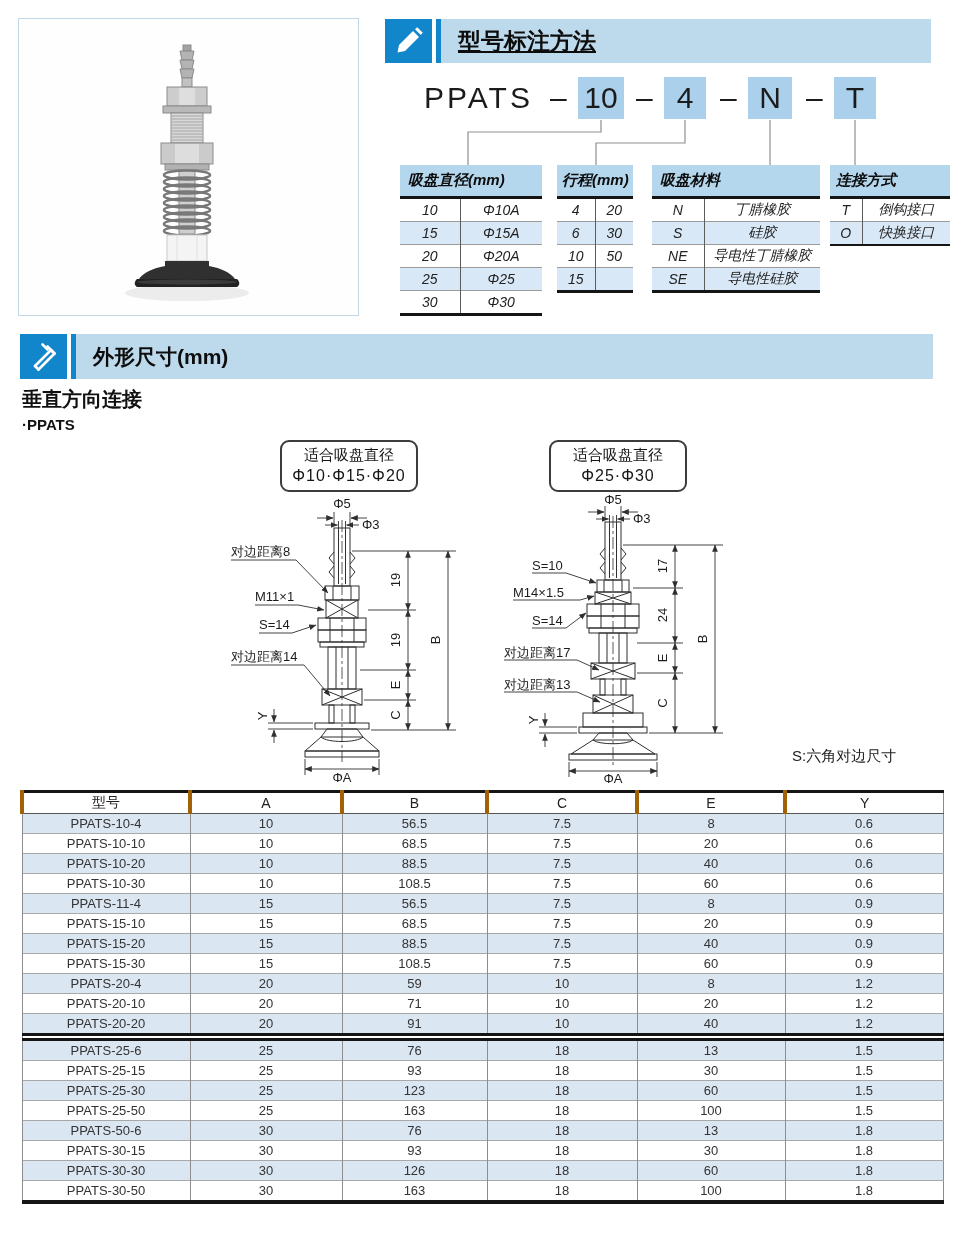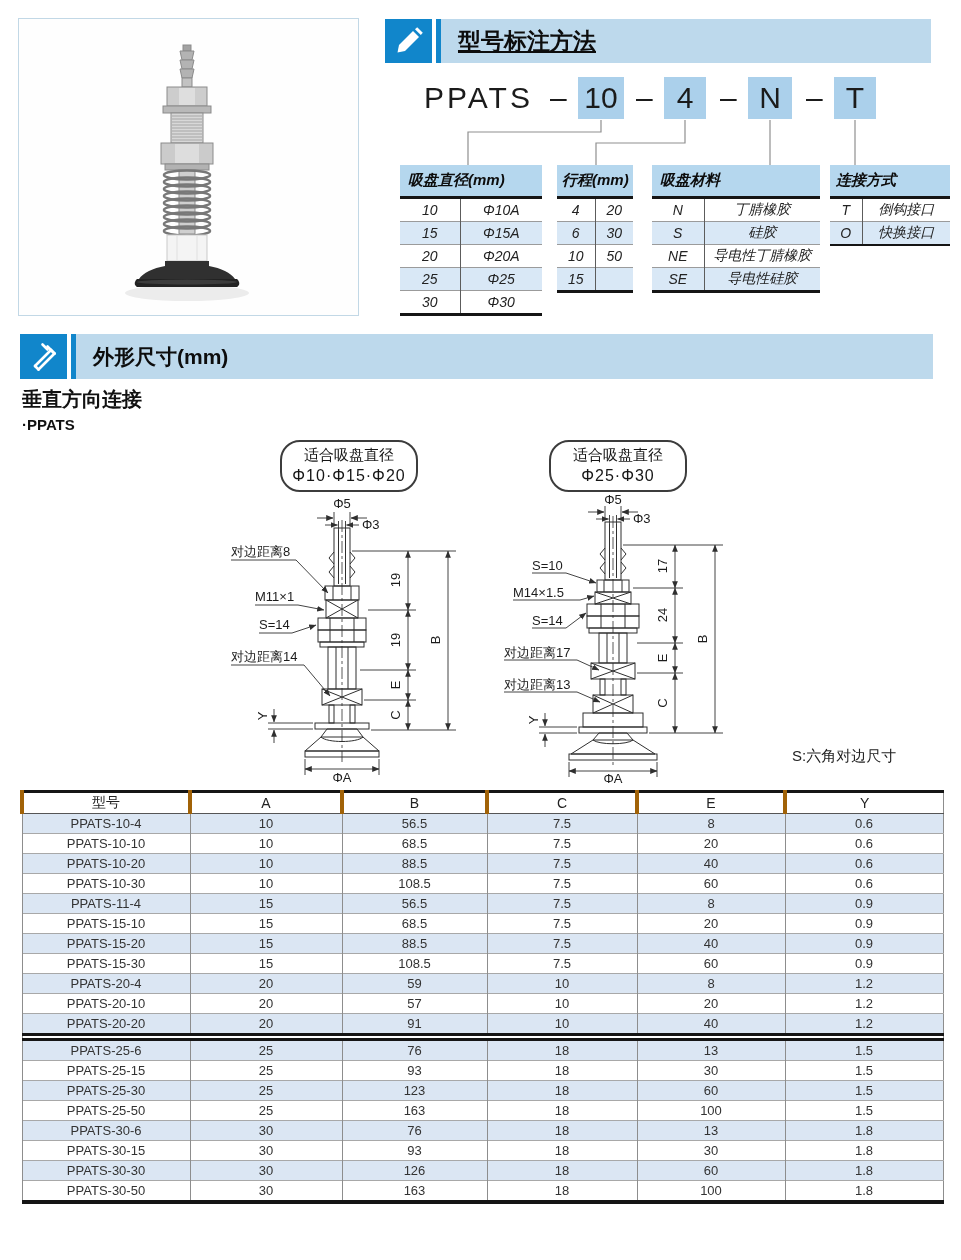--- a/index.html
+++ b/index.html
@@ -33,21 +33,21 @@
            padding:0 0 0 8px;height:31px;border-bottom:3px solid #151515;color:#0d0d0d;white-space:nowrap;}
   .mini td{height:22px;text-align:center;border-top:1px solid #9b9b9b;padding:0;}
   .mini td.c1{border-right:1px solid #5c5c5c;}
   .mini tr.b{background:#d9e8f6;}
   .mini.thin{border-bottom:2px solid #151515;}
 
   .sub1{position:absolute;left:22px;top:386px;font-size:20px;font-weight:bold;color:#111;}
   .sub2{position:absolute;left:22px;top:416px;font-size:15px;font-weight:bold;color:#111;}
   .hexnote{position:absolute;left:792px;top:747px;font-size:15px;color:#222;}
 
-  .fitbox{position:absolute;width:134px;height:48px;border:2px solid #3c3c3c;border-radius:20px;
+  .fitbox{position:absolute;width:134px;height:48px;border:2px solid #3c3c3c;border-radius:9px;
           text-align:center;font-size:15px;color:#161616;display:flex;flex-direction:column;
           justify-content:center;line-height:1.4;background:#fff;}
   .fitbox .l2{font-size:16px;letter-spacing:1px;}
 
   .drawing{position:absolute;}
   .drawing text{font-family:"Liberation Sans","DejaVu Sans",sans-serif;}
 
   
   .dim-table{position:absolute;left:20px;top:790px;width:921px;border-collapse:collapse;
              table-layout:fixed;font-size:13px;color:#333;
@@ -559,21 +559,21 @@
           <td>PPATS-20-4</td>
           <td>20</td>
           <td>59</td>
           <td>10</td>
           <td>8</td>
           <td>1.2</td>
         </tr>
     <tr>
           <td>PPATS-20-10</td>
           <td>20</td>
-          <td>57</td>
+          <td>71</td>
           <td>10</td>
           <td>20</td>
           <td>1.2</td>
         </tr>
     <tr class="alt">
           <td>PPATS-20-20</td>
           <td>20</td>
           <td>91</td>
           <td>10</td>
           <td>40</td>
@@ -608,21 +608,21 @@
         </tr>
     <tr>
           <td>PPATS-25-50</td>
           <td>25</td>
           <td>163</td>
           <td>18</td>
           <td>100</td>
           <td>1.5</td>
         </tr>
     <tr class="alt">
-          <td>PPATS-30-6</td>
+          <td>PPATS-50-6</td>
           <td>30</td>
           <td>76</td>
           <td>18</td>
           <td>13</td>
           <td>1.8</td>
         </tr>
     <tr>
           <td>PPATS-30-15</td>
           <td>30</td>
           <td>93</td>

